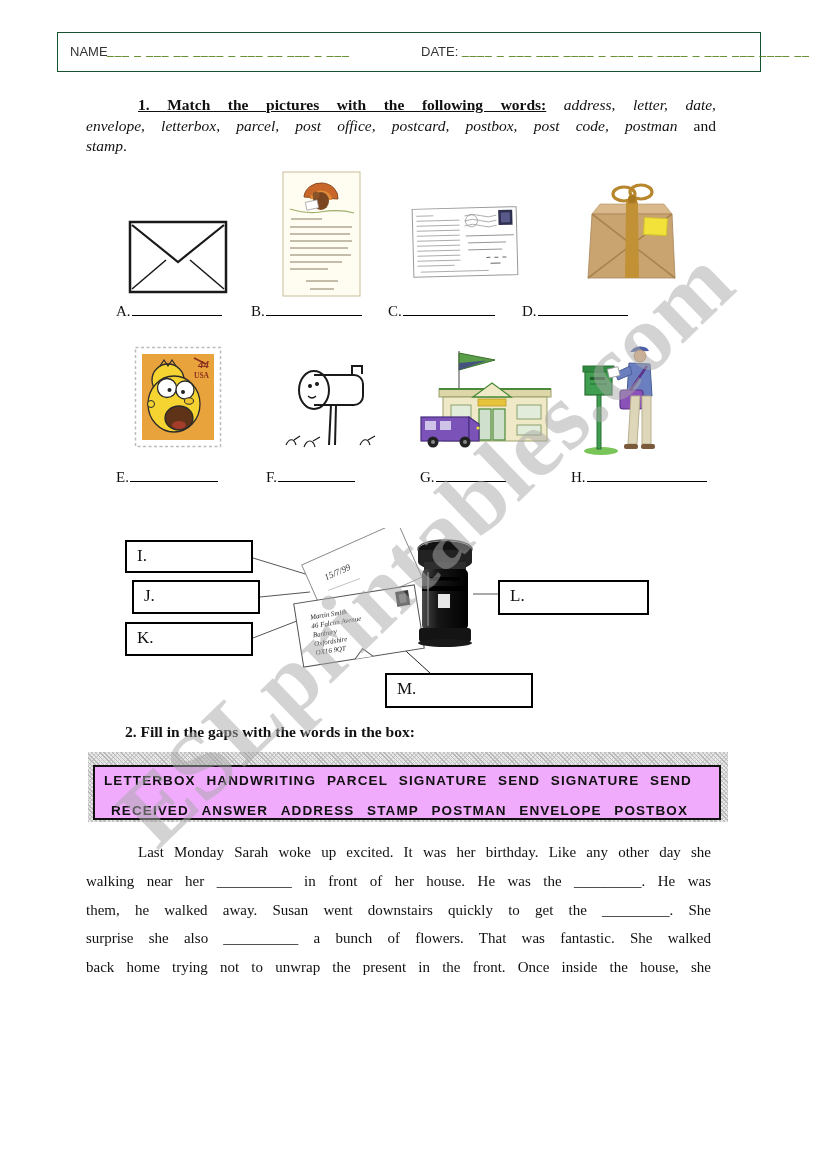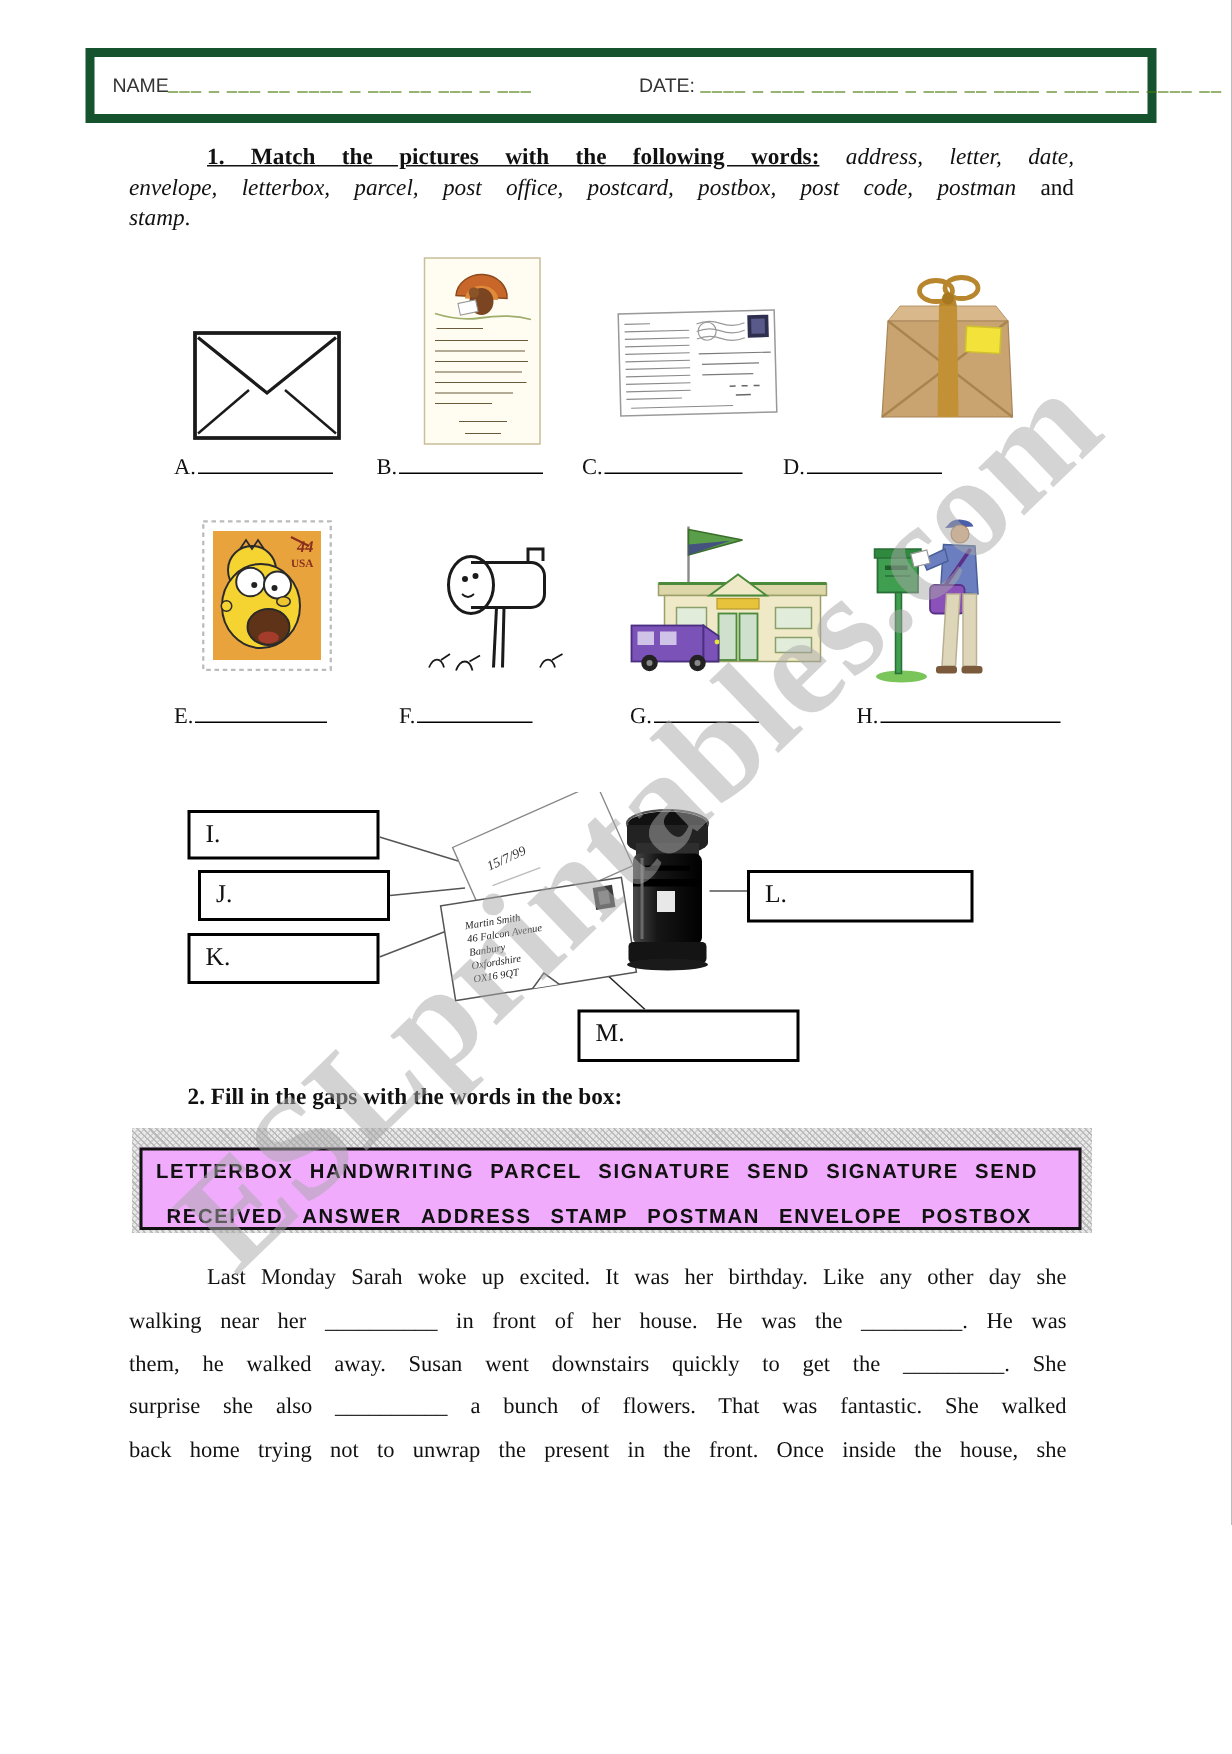--- a/index.html
+++ b/index.html
@@ -6,21 +6,21 @@
   .page{position:relative;width:821px;height:1169px;background:#fff;margin:0 auto;
         font-family:"Liberation Serif",serif;overflow:hidden;color:#111;}
 
   
   .watermark{position:absolute;left:96px;top:788px;width:900px;
              transform:rotate(-44deg);transform-origin:0 0;
              font-family:"Liberation Serif",serif;font-weight:bold;font-size:96px;
              color:#a9a9a9;opacity:.5;letter-spacing:1px;z-index:40;pointer-events:none;}
 
   
-  .header-box{position:absolute;left:57px;top:32px;width:702px;height:38px;border:6px solid #14532d;}
+  .header-box{position:absolute;left:57px;top:32px;width:702px;height:38px;border:1px solid #14532d;}
   .hlabel{position:absolute;top:11px;font-family:"Liberation Sans",sans-serif;font-size:13px;color:#333;}
   .hline{position:absolute;top:10px;font-family:"Liberation Sans",sans-serif;font-size:12px;
          color:#4d7c0f;letter-spacing:1px;white-space:pre;}
 
   
   .ex1-para{position:absolute;left:86px;top:95px;width:630px;font-size:15.5px;line-height:20.5px;}
   .jline{text-align:justify;text-align-last:justify;}
   .indent{padding-left:52px;}
   .b{font-weight:bold;text-decoration:underline;}
   .i{font-style:italic;}

